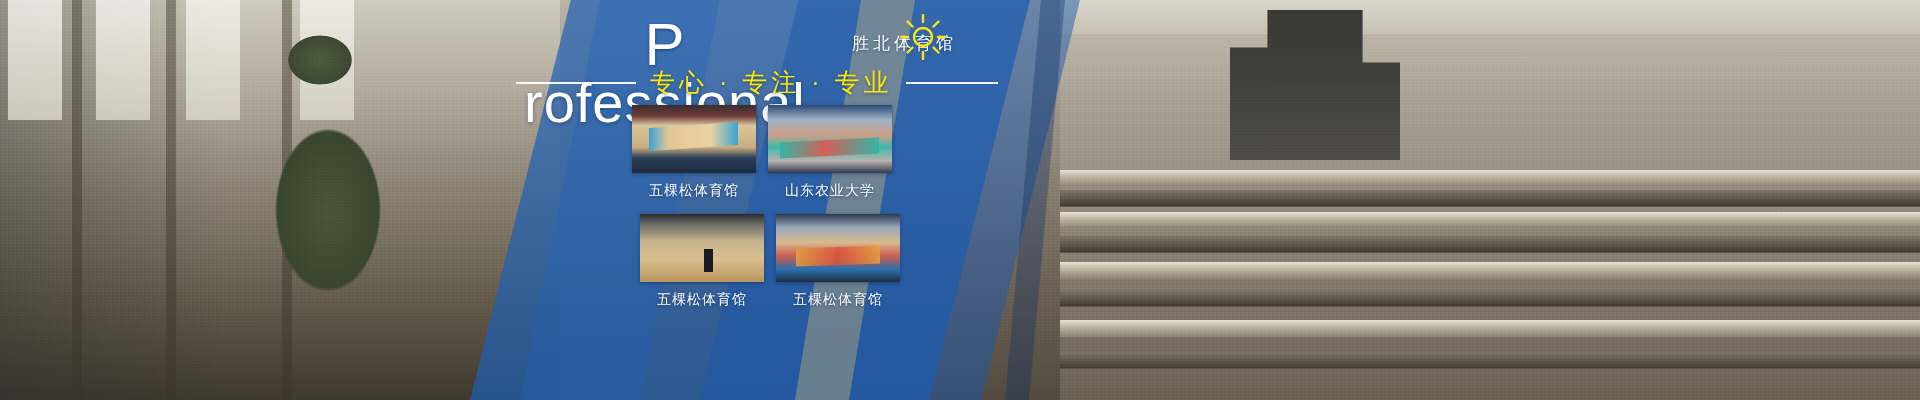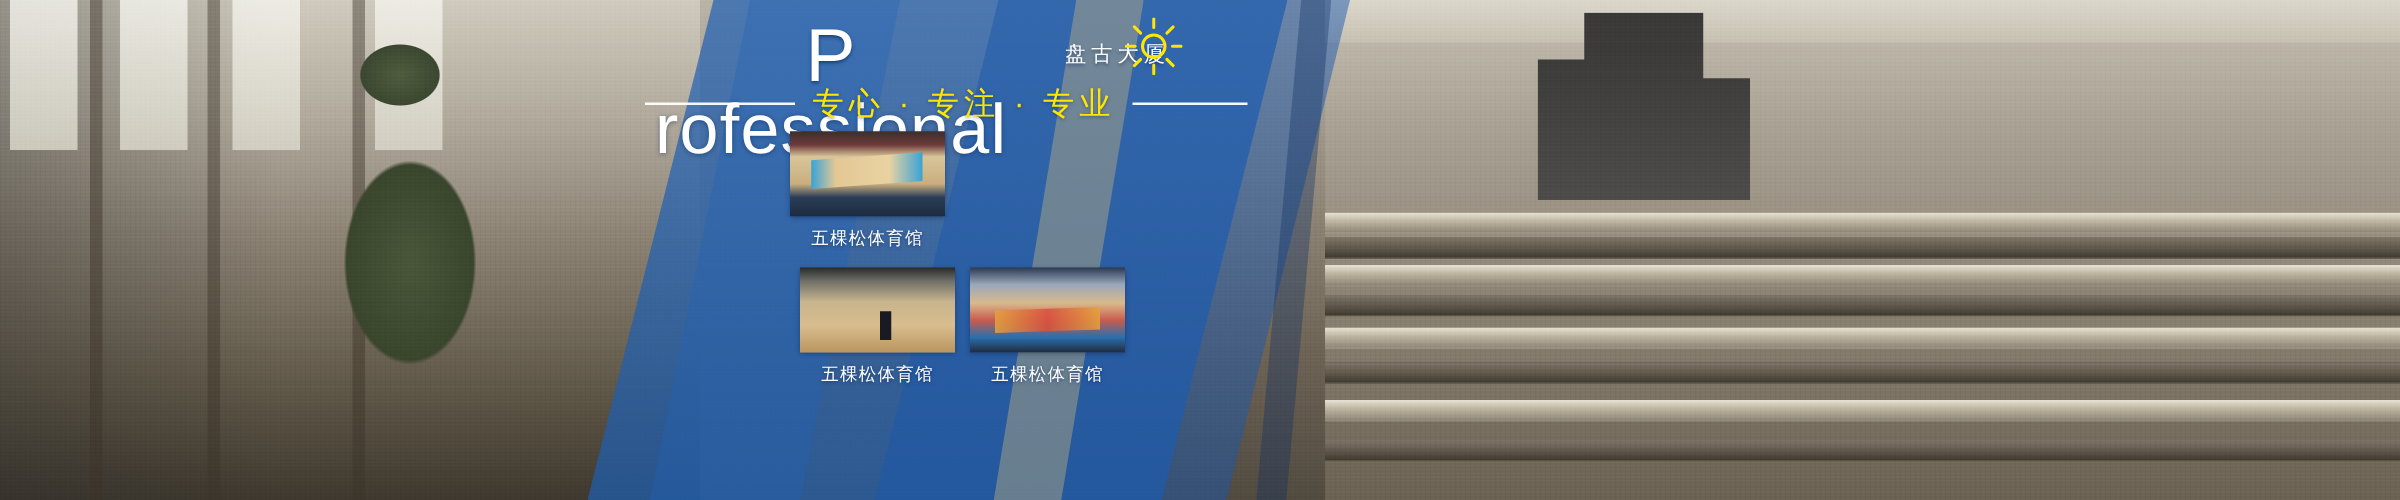--- a/index.html
+++ b/index.html
@@ -239,21 +239,21 @@
     <div class="headline">
       <span class="cap">P</span><span class="rest">rofessional</span>
     </div>
 
     <div class="tagline-row">
       <span class="rule rule-l"></span>
       <span class="tagline">专心 · 专注 · 专业</span>
       <span class="rule rule-r"></span>
     </div>
 
-    <div class="case-label">盘古大厦</div>
+    <div class="case-label">胜北体育馆</div>
 
     <svg class="sun" viewBox="0 0 46 46">
       <circle cx="23" cy="23" r="9" fill="none" stroke="#ffe500" stroke-width="2.4"></circle>
       <g stroke="#ffe500" stroke-width="2.4" stroke-linecap="round">
         <line x1="23" y1="1" x2="23" y2="8"></line>
         <line x1="23" y1="38" x2="23" y2="45"></line>
         <line x1="1" y1="23" x2="8" y2="23"></line>
         <line x1="38" y1="23" x2="45" y2="23"></line>
         <line x1="7.5" y1="7.5" x2="12.5" y2="12.5"></line>
         <line x1="33.5" y1="33.5" x2="38.5" y2="38.5"></line>
@@ -262,20 +262,24 @@
       </g>
     </svg>
 
     <div class="grid">
 
       <div class="row row1">
         <div class="cell">
           <span class="thumb t-court"></span>
           <span class="cap">五棵松体育馆</span>
         </div>
+        <div class="cell">
+          <span class="thumb t-volley"></span>
+          <span class="cap">山东农业大学</span>
+        </div>
       </div>
 
       <div class="row row2">
         <div class="cell">
           <span class="thumb t-hall"></span>
           <span class="cap">五棵松体育馆</span>
         </div>
         <div class="cell">
           <span class="thumb t-arena"></span>
           <span class="cap">五棵松体育馆</span>

